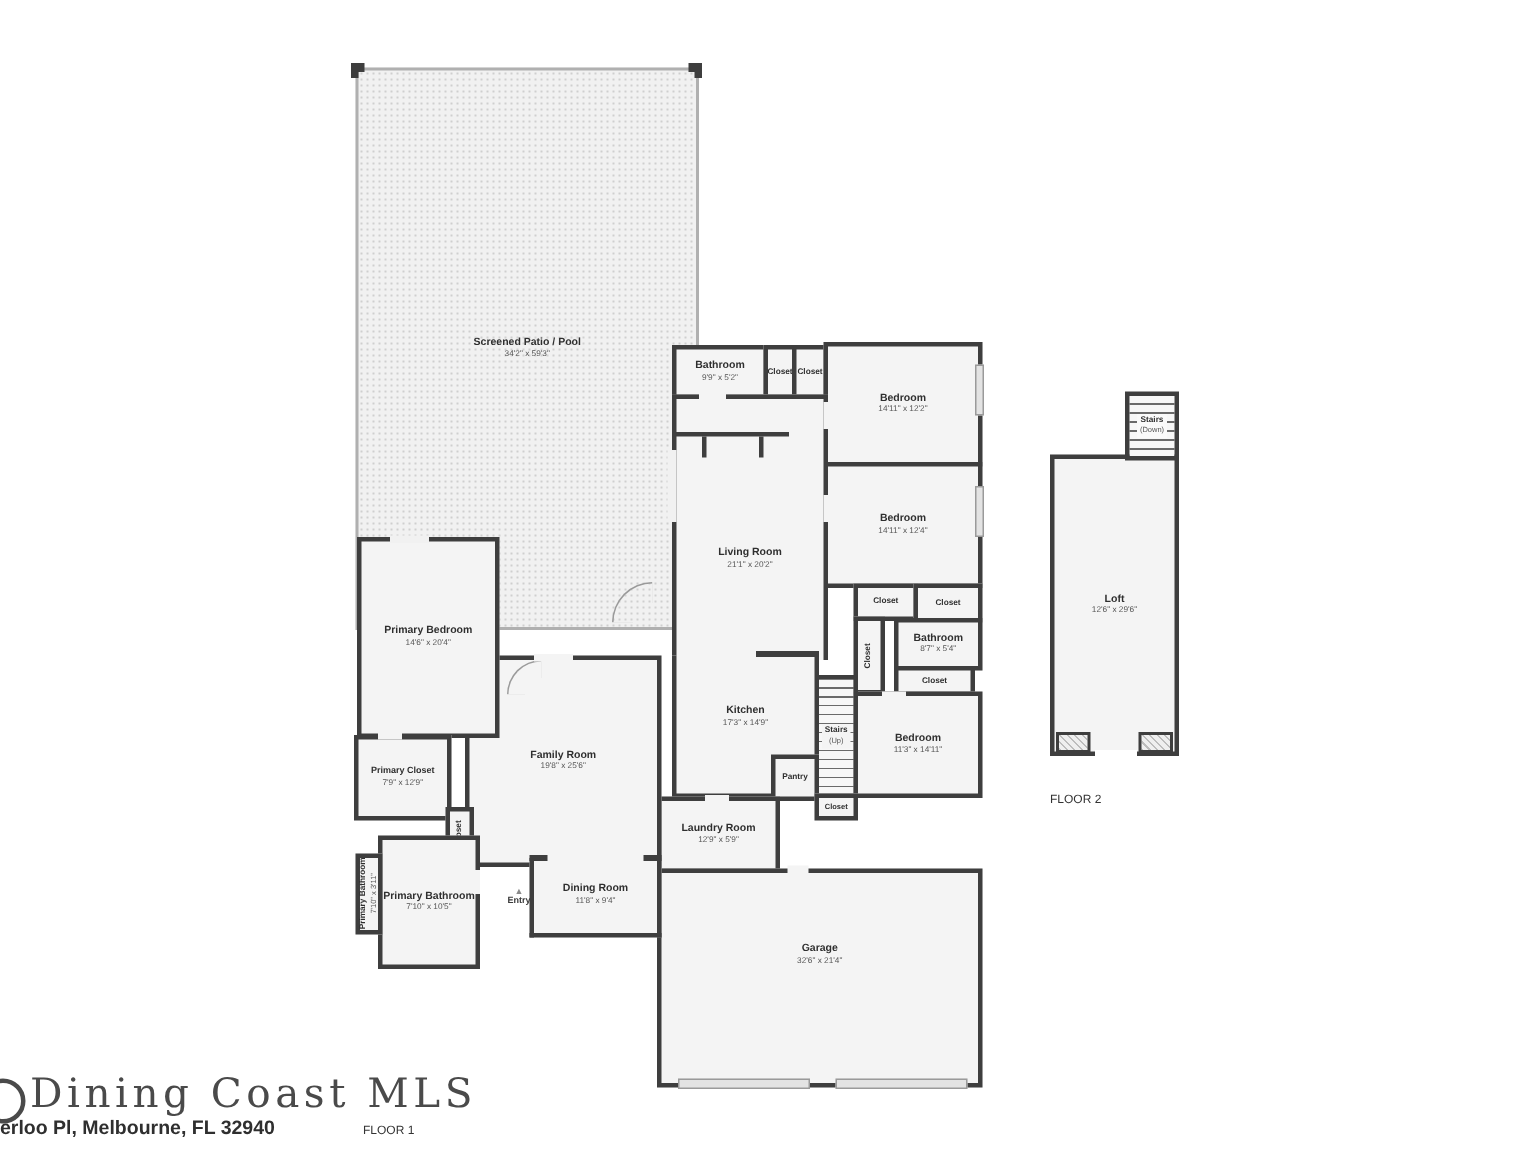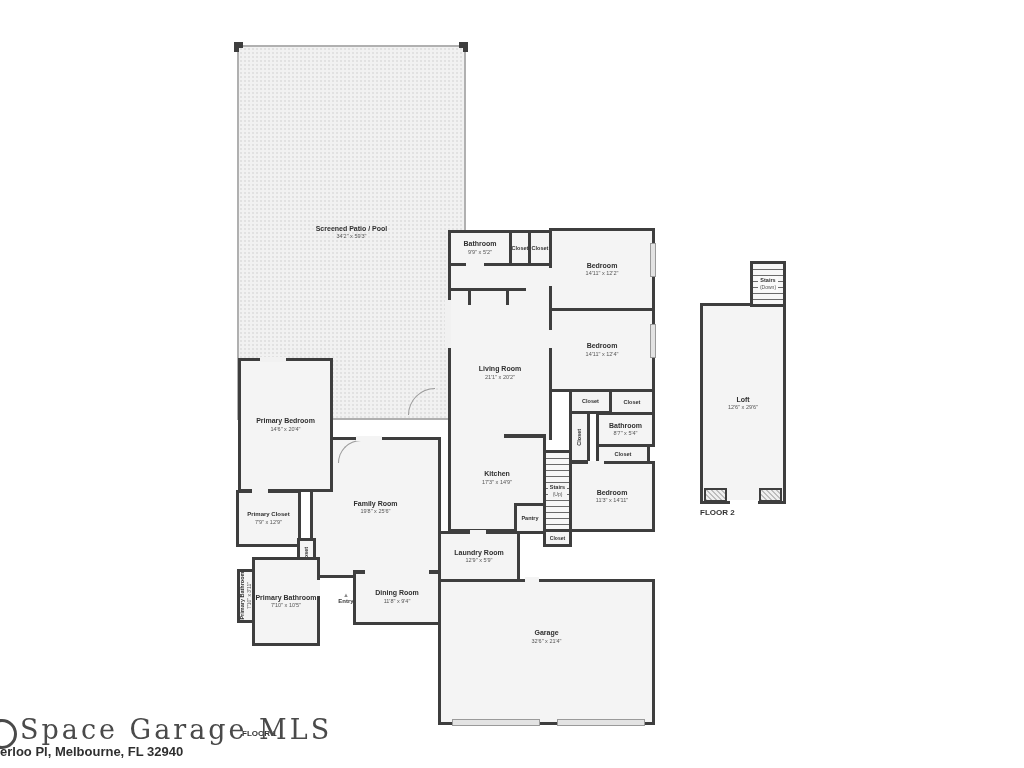--- a/index.html
+++ b/index.html
@@ -19,21 +19,21 @@
   .window{position:absolute;background:#e3e3e3;border:1px solid #9a9a9a;box-sizing:border-box;z-index:4;}
   .stairs{background:repeating-linear-gradient(to bottom,#f7f7f7 0px,#f7f7f7 5px,#6a6a6a 5px,#6a6a6a 6px);}
   .chip{background:#f4f4f4;padding:1px 2px;z-index:2;}
   .vwrap{transform:rotate(-90deg);display:flex;flex-direction:column;align-items:center;white-space:nowrap;}
   .vwrap .rname{font-size:5.5px;}
   .vwrap .rdims{font-size:5px;}
   .hatch{position:absolute;box-sizing:border-box;border:2px solid #3e3e3e;z-index:3;
          background:repeating-linear-gradient(45deg,#bdbdbd 0 1px,#efefef 1px 3.5px);}
   .arc{position:absolute;border:1px solid #9a9a9a;border-right:none;border-bottom:none;
        border-radius:100% 0 0 0;z-index:2;background:transparent;}
-  .floorlabel{position:absolute;font-size:8px;font-weight:700;color:#333;z-index:5;}
+  .floorlabel{position:absolute;font-size:8px;font-weight:400;color:#333;z-index:5;margin-top:20px;}
   #logo-text{position:absolute;left:20px;top:714px;font-family:"DejaVu Serif",serif;
              font-size:27px;letter-spacing:3px;color:#4a4a4a;z-index:5;}
   #logo-mark{position:absolute;left:-13px;top:719px;width:24px;height:24px;border:3px solid #4a4a4a;
              border-radius:50%;z-index:5;}
   #address{position:absolute;left:0px;top:744px;font-size:13px;font-weight:700;color:#2f2f2f;z-index:5;}
   #disclaimer{position:absolute;left:0;top:751px;width:1024px;text-align:center;
               font-size:8.5px;font-weight:700;color:#3c3c3c;z-index:5;}
   .entrybox{position:absolute;display:flex;flex-direction:column;align-items:center;z-index:2;}
   .entrytri{font-size:6px;color:#8a8a8a;line-height:1;}
   .entrylbl{font-size:6px;font-weight:700;color:#3a3a3a;}
@@ -201,16 +201,16 @@
     </div>
   </div>
   <div class="hatch" style="left:704px;top:488px;width:23px;height:14px;"></div>
   <div class="hatch" style="left:759px;top:488px;width:23px;height:14px;"></div>
   <div class="gapw" style="left:730px;top:500px;width:28px;height:5px;"></div>
 
   <div class="floorlabel" style="left:242px;top:729px;">FLOOR 1</div>
   <div class="floorlabel" style="left:700px;top:508px;">FLOOR 2</div>
 
   <div id="logo-mark"></div>
-  <div id="logo-text">Space Garage MLS</div>
+  <div id="logo-text">Dining Coast MLS</div>
   <div id="address">erloo Pl, Melbourne, FL 32940</div>
 
 </div>
 
 </body></html>

